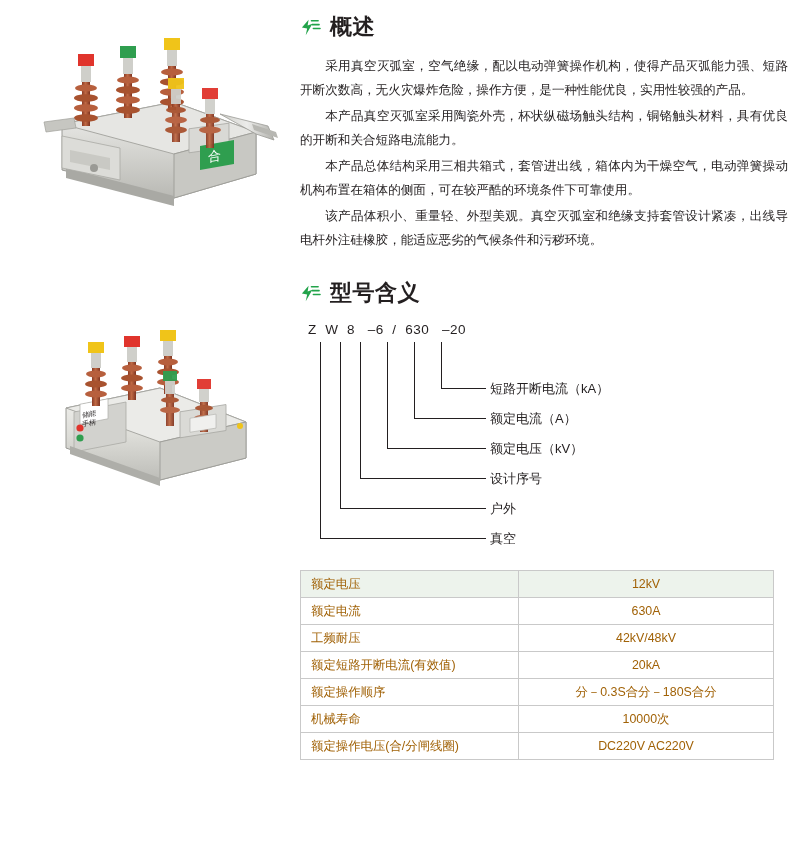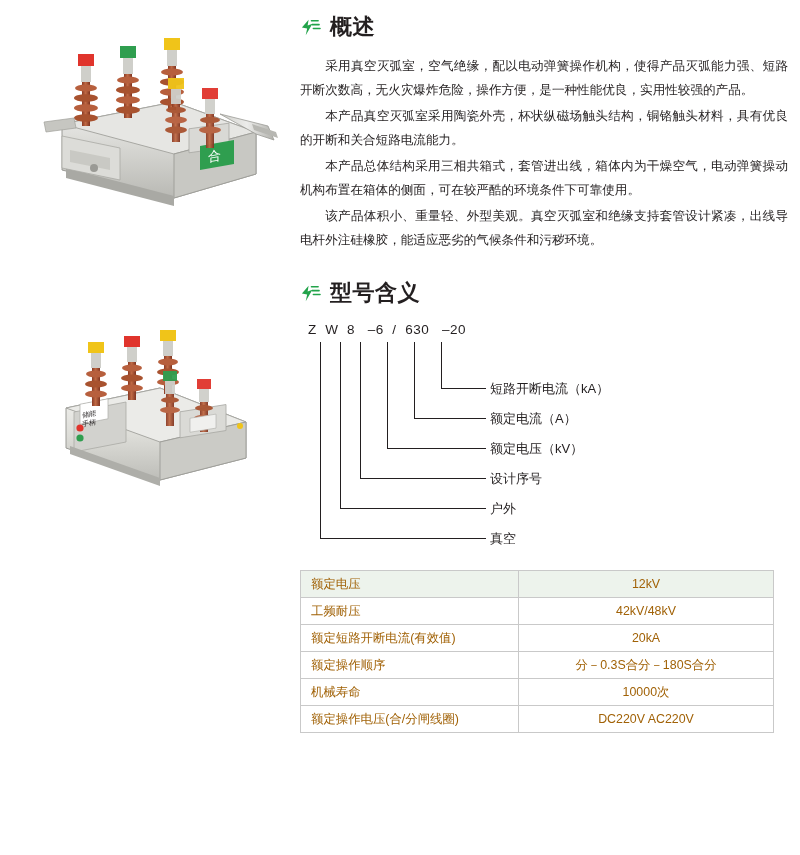--- a/index.html
+++ b/index.html
@@ -337,20 +337,24 @@
     <div class="section" style="margin-top:18px;">
 
       <div class="table-wrap">
         <table class="spec">
           <tbody>
             <tr class="head">
               <td class="k">额定电压</td>
               <td class="v">12kV</td>
             </tr>
             <tr>
+              <td class="k">额定电流</td>
+              <td class="v">630A</td>
+            </tr>
+            <tr>
               <td class="k">工频耐压</td>
               <td class="v">42kV/48kV</td>
             </tr>
             <tr>
               <td class="k">额定短路开断电流(有效值)</td>
               <td class="v">20kA</td>
             </tr>
             <tr>
               <td class="k">额定操作顺序</td>
               <td class="v">分－0.3S合分－180S合分</td>

